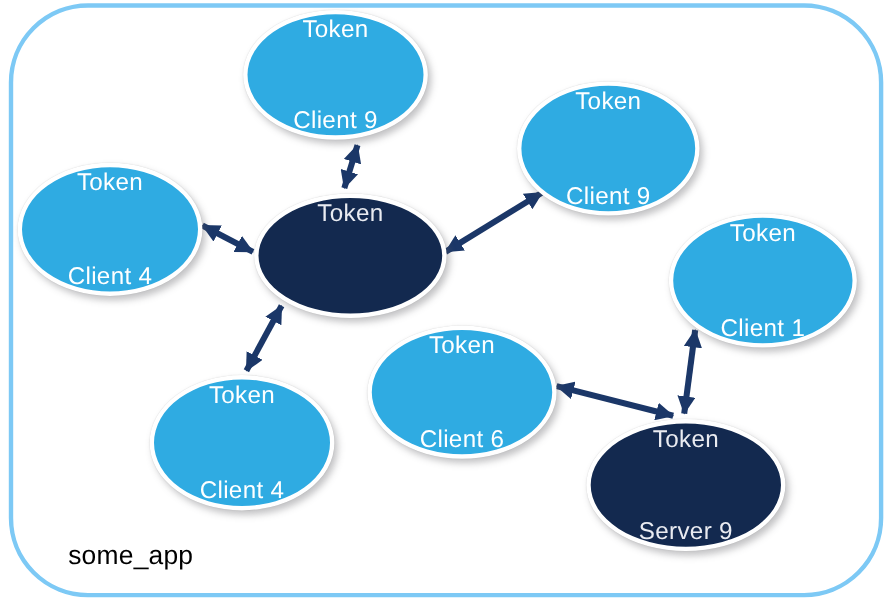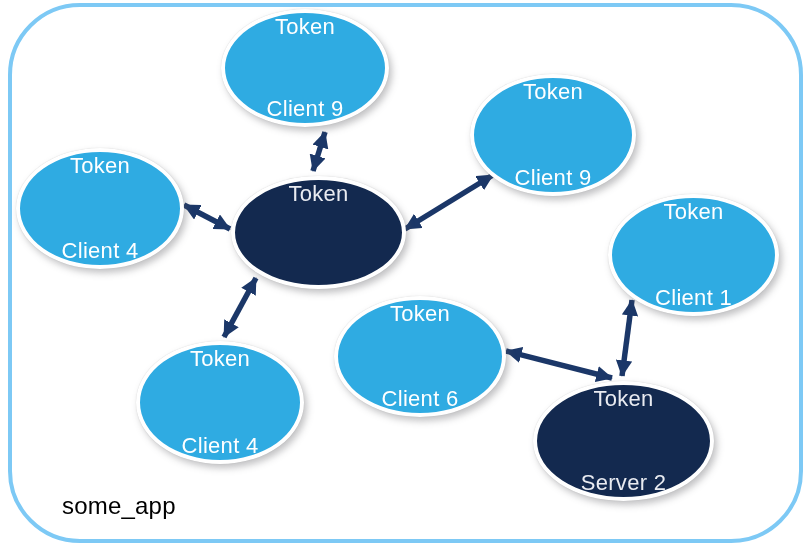--- a/index.html
+++ b/index.html
@@ -106,20 +106,20 @@
       <div class="node client" style="left: 334px; top: 296px; width: 164px; height: 113px; background: rgb(47, 171, 226); color: rgb(255, 255, 255);">
         <span>Token</span>
         <span>Client 6</span>
       </div>
       <div class="node client" style="left: 136px; top: 341px; width: 160px; height: 115px; background: rgb(47, 171, 226); color: rgb(255, 255, 255);">
         <span>Token</span>
         <span>Client 4</span>
       </div>
       <div class="node server" style="left: 533px; top: 381px; width: 173px; height: 112px; background: rgb(19, 41, 79); color: rgb(233, 235, 241);">
         <span>Token</span>
-        <span>Server 2</span>
+        <span>Server 9</span>
       </div>
     </div>
 
   <div class="frame" style="border-color: rgb(125, 201, 245);"></div>
 
   <div class="app-label" style="color: #000000;">some_app</div>
 </div>
 
 </body></html>

